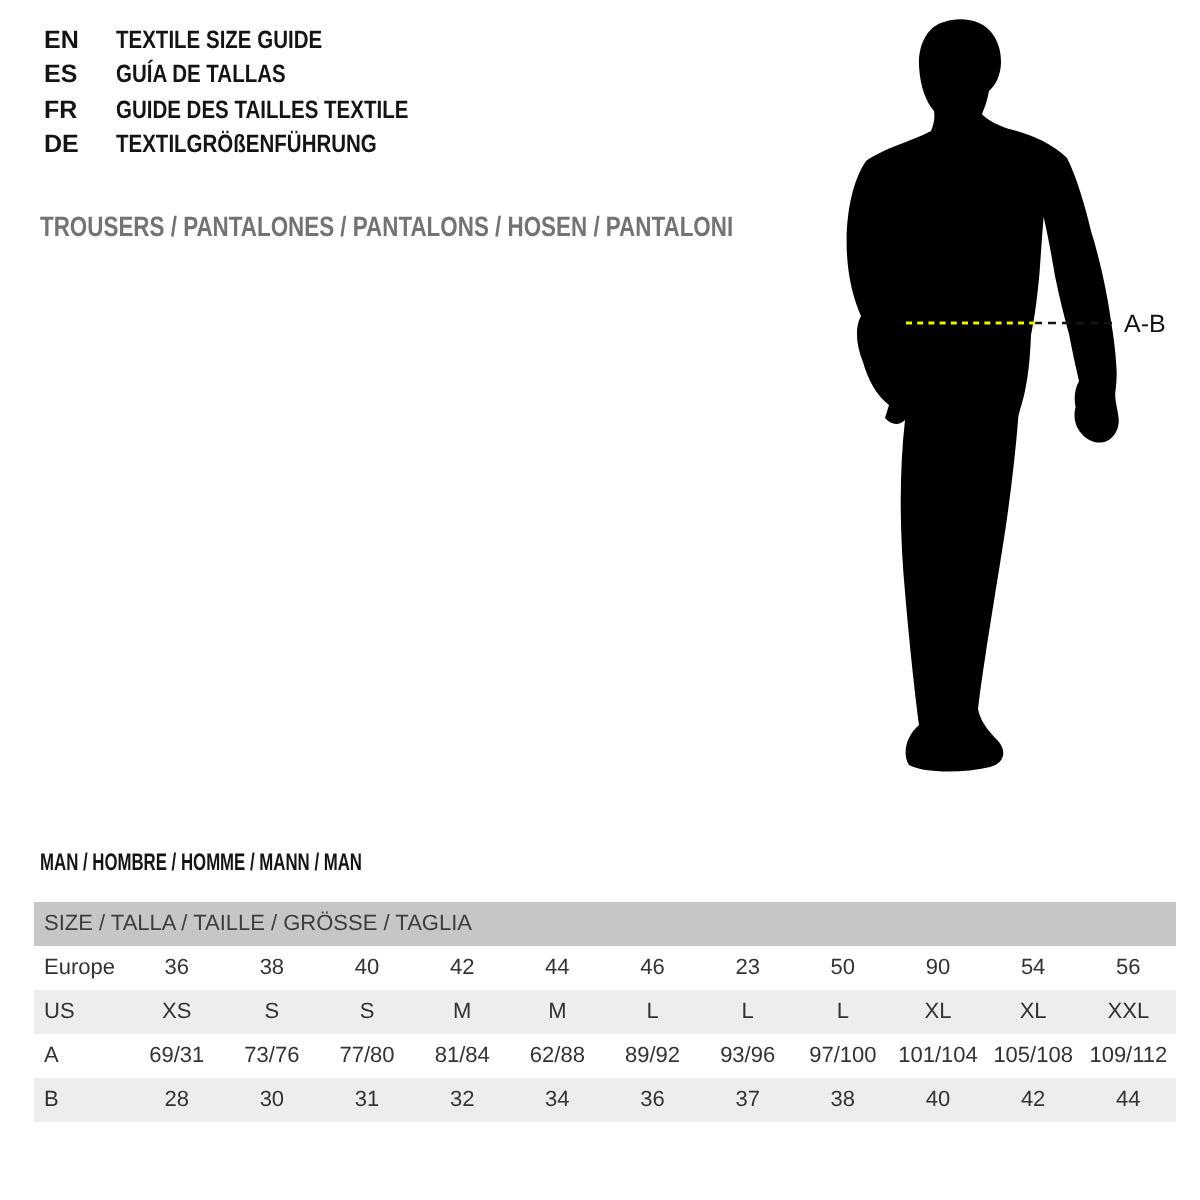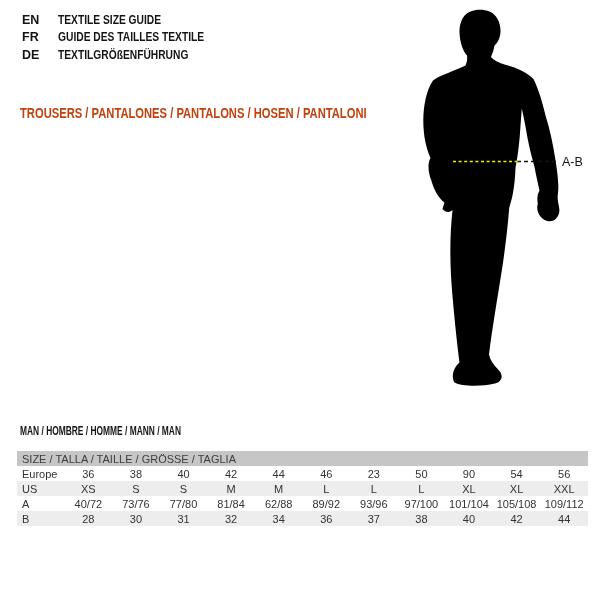--- a/index.html
+++ b/index.html
@@ -9,47 +9,51 @@
   .cond{display:inline-block;transform-origin:0 50%;white-space:nowrap;}
 
   
   .lang-block{position:absolute;left:22px;top:11px;}
   .lang-row{display:flex;height:17.5px;align-items:center;}
   .lang-code{width:36px;font-weight:bold;font-size:12.5px;color:#141414;}
   .lang-label{font-weight:bold;font-size:12.5px;color:#141414;}
   .lang-label .cond{transform:scaleX(0.82);}
 
   
-  .product-heading{position:absolute;left:20px;top:105px;font-weight:bold;font-size:14px;color:#c2410c;}
+  .product-heading{position:absolute;left:20px;top:105px;font-weight:bold;font-size:14px;color:#737373;}
   .product-heading .cond{transform:scaleX(0.80);}
   .gender-heading{position:absolute;left:20px;top:424px;font-weight:bold;font-size:12px;color:#141414;text-align:center;}
   .gender-heading .cond{transform:scaleX(0.70);}
 
   
   .figure-wrap{position:absolute;left:400px;top:0;width:200px;height:400px;}
 
   
   .size-table{position:absolute;left:17px;top:451px;width:571px;border-collapse:collapse;table-layout:fixed;font-size:11px;color:#333;}
-  .size-table td{height:15px;padding:0;text-align:center;vertical-align:middle;}
+  .size-table td{height:22px;padding:0;text-align:center;vertical-align:middle;}
   .size-table .header-bar td{background:#c6c6c6;text-align:left;padding-left:5px;color:#3d3d3d;font-size:11px;}
   .size-table .rowlabel{text-align:left;padding-left:5px;width:72px;}
 
   
   .notes{position:absolute;left:20px;top:549px;font-weight:bold;font-size:12px;color:#141414;line-height:18px;}
   .notes .cond{transform:scaleX(0.70);}
 </style>
 </head>
 <body>
 
 <div class="page">
 
   <div class="lang-block">
     <div class="lang-row">
       <span class="lang-code">EN</span>
       <span class="lang-label"><span class="cond">TEXTILE SIZE GUIDE</span></span>
+    </div>
+    <div class="lang-row">
+      <span class="lang-code">ES</span>
+      <span class="lang-label"><span class="cond">GUÍA DE TALLAS</span></span>
     </div>
     <div class="lang-row">
       <span class="lang-code">FR</span>
       <span class="lang-label"><span class="cond">GUIDE DES TAILLES TEXTILE</span></span>
     </div>
     <div class="lang-row">
       <span class="lang-code">DE</span>
       <span class="lang-label"><span class="cond">TEXTILGRÖßENFÜHRUNG</span></span>
     </div>
   </div>
@@ -140,21 +144,21 @@
           <td>M</td>
           <td>L</td>
           <td>L</td>
           <td>L</td>
           <td>XL</td>
           <td>XL</td>
           <td>XXL</td>
         </tr>
         <tr>
           <td class="rowlabel">A</td>
-          <td>40/72</td>
+          <td>69/31</td>
           <td>73/76</td>
           <td>77/80</td>
           <td>81/84</td>
           <td>62/88</td>
           <td>89/92</td>
           <td>93/96</td>
           <td>97/100</td>
           <td>101/104</td>
           <td>105/108</td>
           <td>109/112</td>

